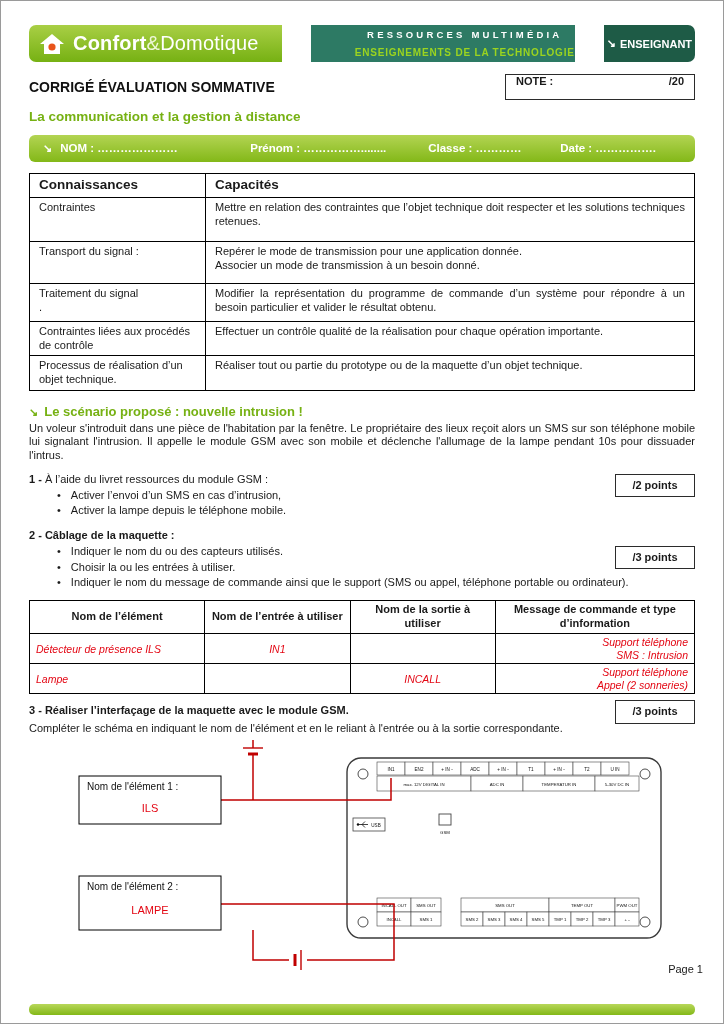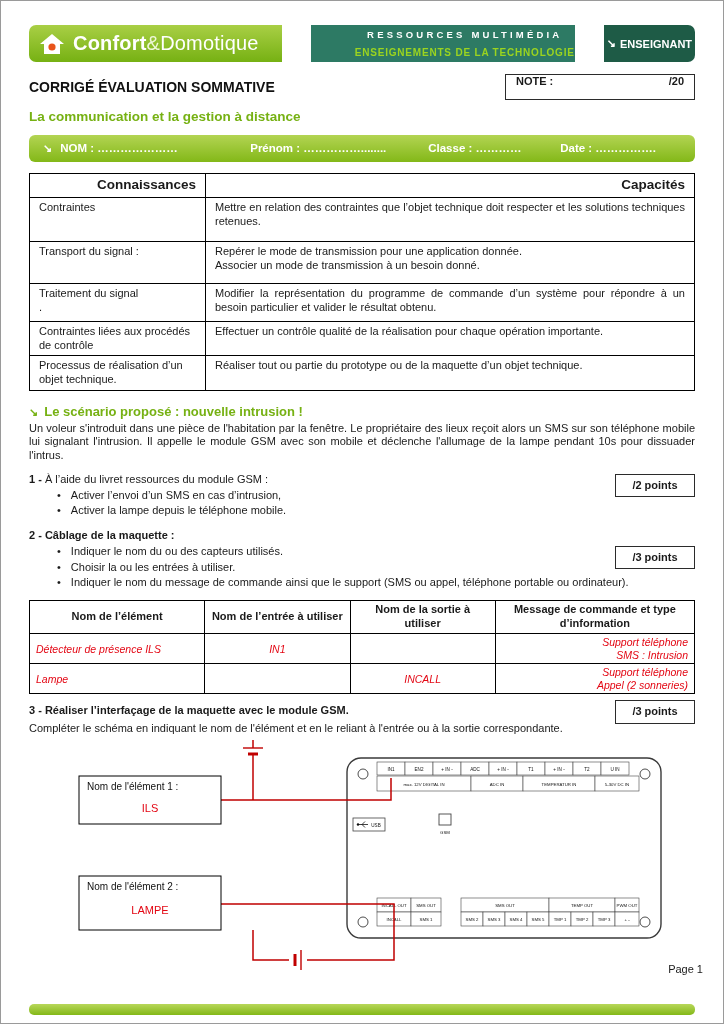--- a/index.html
+++ b/index.html
@@ -53,21 +53,21 @@
     background:linear-gradient(#b3d453,#83b818);
     display:flex; align-items:center; padding:0 14px;
     color:#fff; font-weight:bold; font-size:11.5px;
   }
   .idbar .arrow { margin-right:8px; }
   .idbar .seg1 { width:190px; } .idbar .seg2 { width:178px; } .idbar .seg3 { width:132px; }
 
   
   table.ktable { margin-top:11px; width:100%; border-collapse:collapse; }
   table.ktable th, table.ktable td { border:1px solid #000; padding:3px 9px; vertical-align:top; }
-  table.ktable th { font-size:13.5px; text-align:right; height:24px; }
+  table.ktable th { font-size:13.5px; text-align:left; height:24px; }
   table.ktable td { font-size:11px; line-height:1.25; }
   table.ktable .kc1 { width:176px; }
   table.ktable td.cap { text-align:justify; }
   tr.r1 td{height:44px;} tr.r2 td{height:42px;} tr.r3 td{height:38px;}
   tr.r4 td{height:34px;} tr.r5 td{height:30px;}
 
   
   .scenario-h { margin-top:13px; color:#76b113; font-weight:bold; font-size:13px; display:flex; gap:6px; align-items:baseline; }
   .scenario-p { margin-top:3px; font-size:11px; line-height:1.24; text-align:justify; }
 

